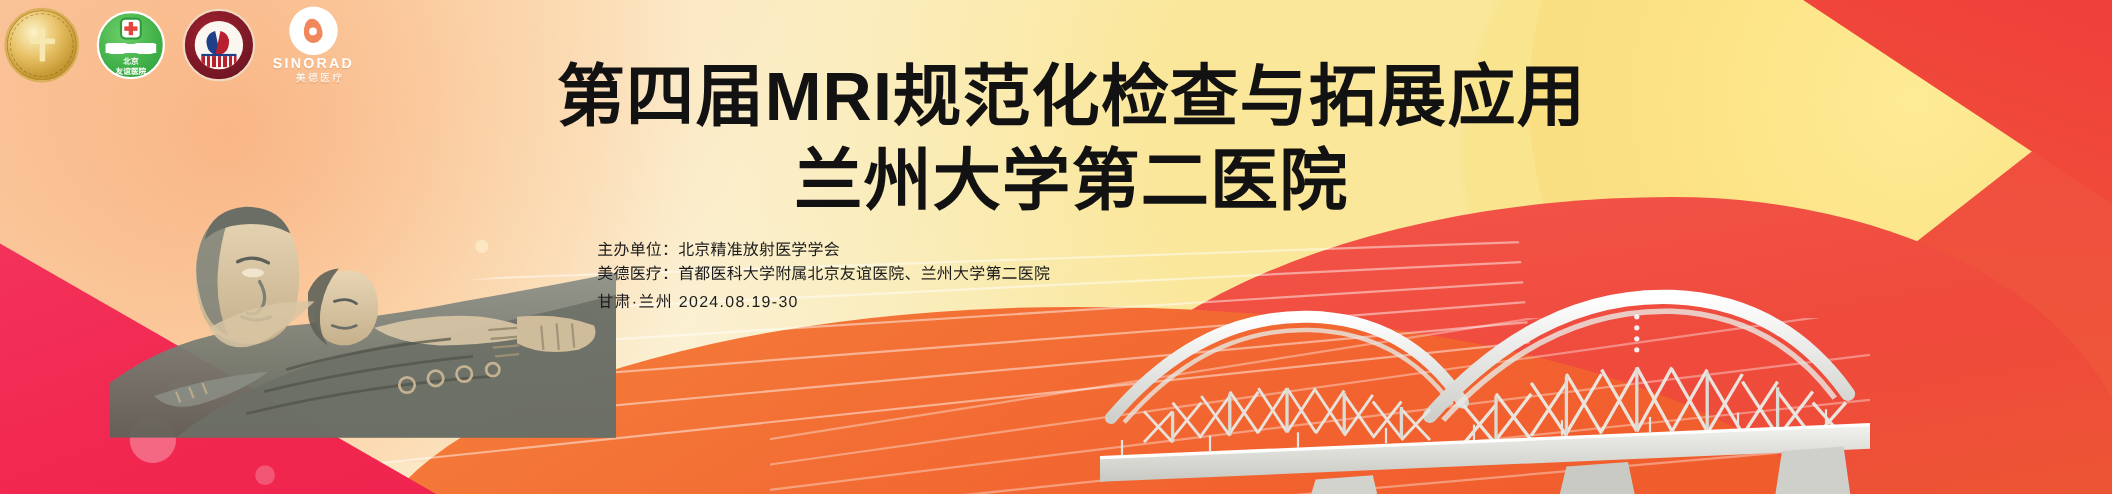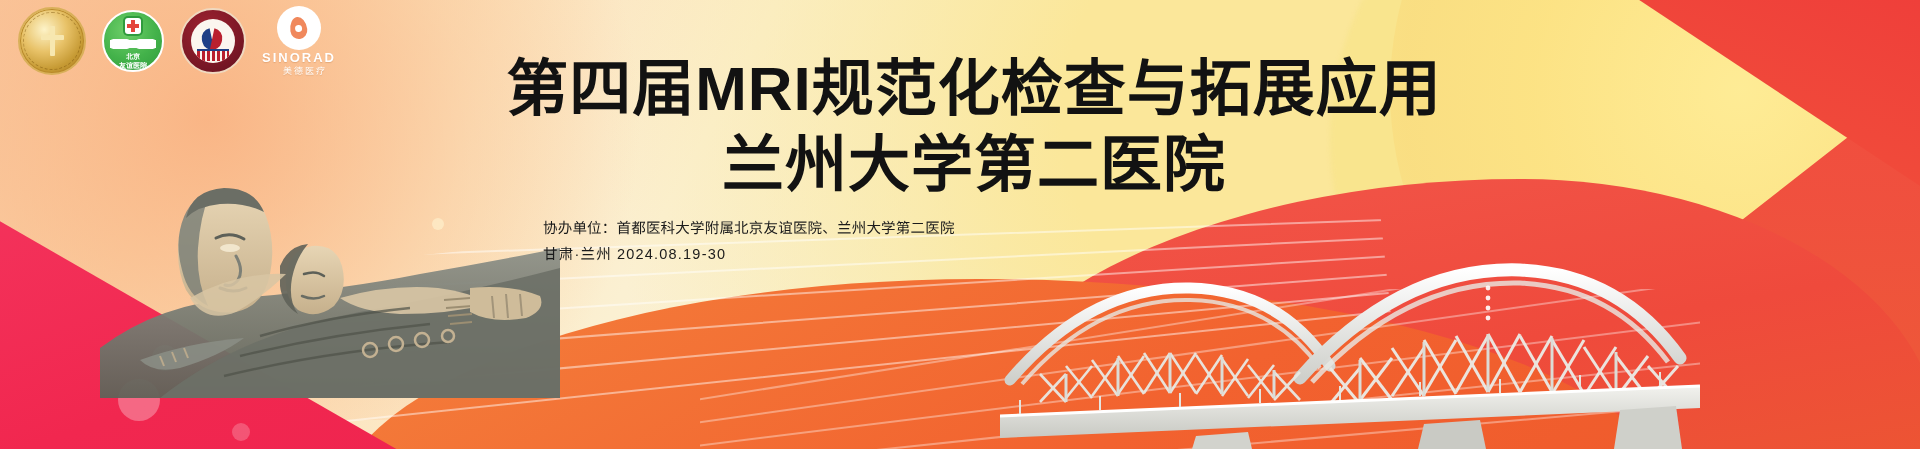--- a/index.html
+++ b/index.html
@@ -112,21 +112,21 @@
     position:absolute;left:-5%;width:110%;height:2px;background:rgba(255,255,255,.8);
   }
   .stripes2 i:nth-child(1){top:30px;transform:rotate(-9deg);}
   .stripes2 i:nth-child(2){top:62px;transform:rotate(-8deg);}
   .stripes2 i:nth-child(3){top:94px;transform:rotate(-7deg);}
   .stripes2 i:nth-child(4){top:126px;transform:rotate(-6deg);}
   .stripes2 i:nth-child(5){top:158px;transform:rotate(-5deg);}
 
   
   .logos{
-    position:absolute;left:18px;top:6px;
+    position:absolute;left:4px;top:6px;
     display:flex;align-items:center;gap:16px;
     z-index:40;
   }
   .logo{position:relative;flex:0 0 auto;}
 
   .logo-seal{
     width:64px;height:64px;border-radius:50%;
     background:radial-gradient(circle at 38% 32%, #fdf3c8 0%, #e8c268 38%, #c69a34 68%, #a87b20 100%);
     border:2px solid #d9b05a;
     box-shadow:0 0 0 1px #b8892a inset;
@@ -508,17 +508,18 @@
     </div>
 
   </div>
 
   <div class="title-block">
     <div class="title-line l1">第四届MRI规范化检查与拓展应用</div>
     <div class="title-line l2">兰州大学第二医院</div>
   </div>
 
   <div class="info-block">
-    <div class="info-line">协办单位：首都医科大学附属北京友谊医院、兰州大学第二医院</div>
+    <div class="info-line">主办单位：北京精准放射医学学会</div>
+    <div class="info-line">美德医疗：首都医科大学附属北京友谊医院、兰州大学第二医院</div>
     <div class="info-line date">甘肃·兰州  2024.08.19-30</div>
   </div>
 
 </div>
 
 </body></html>

